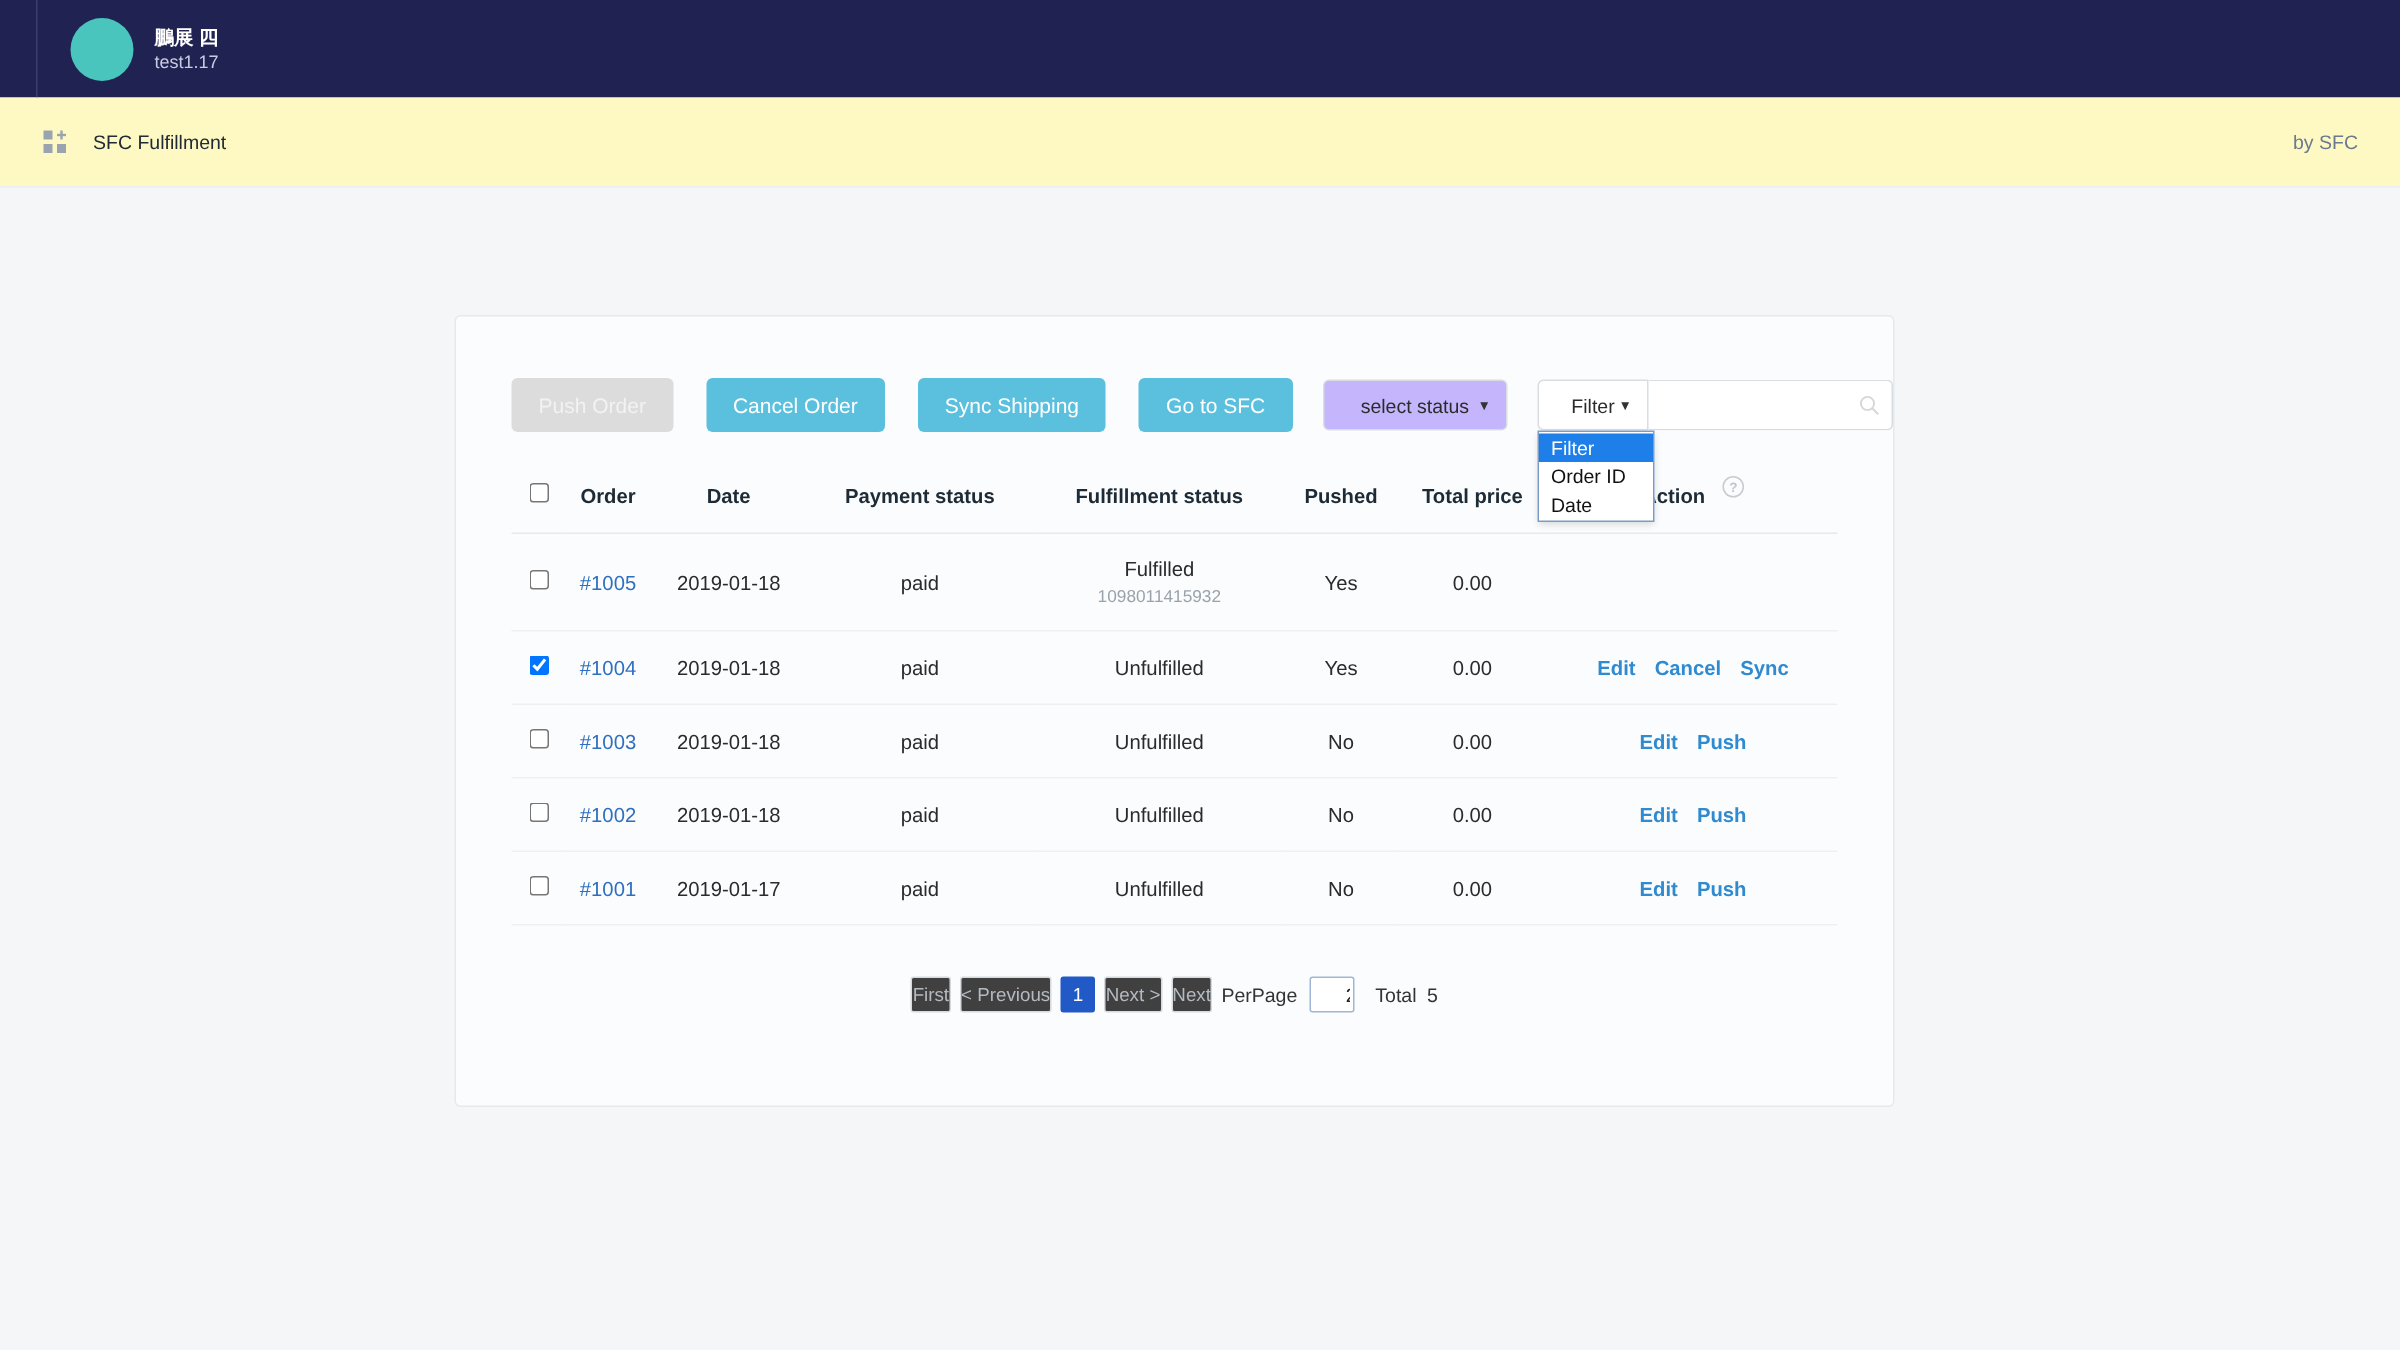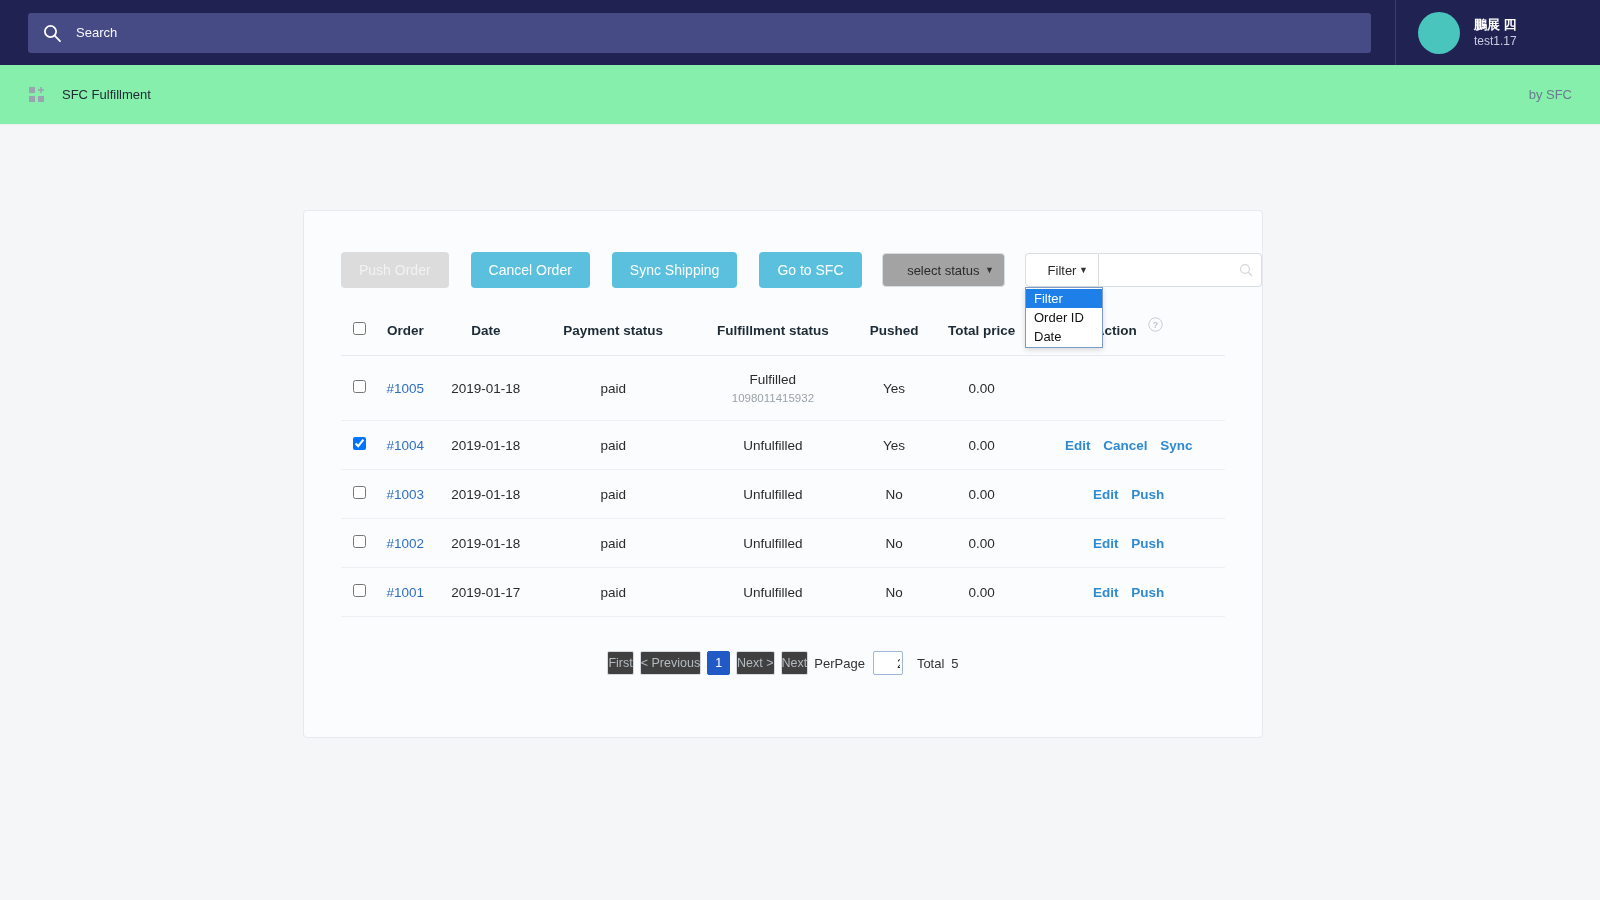--- a/index.html
+++ b/index.html
@@ -55,21 +55,21 @@
     background: #49c5be;
     flex: none;
   }
   .user-text { margin-left: 14px; line-height: 1.35; }
   .user-name { color: #ffffff; font-size: 13px; font-weight: bold; }
   .user-sub { color: #c9cbe0; font-size: 12px; }
 
   
   .subbar {
     height: 60px;
-    background: #86efac;
+    background: #fef9c3;
     border-bottom: 1px solid #eceef1;
     display: flex;
     align-items: center;
     padding: 0 28px;
     position: relative;
   }
   .app-icon { width: 18px; height: 18px; flex: none; }
   .app-title {
     margin-left: 16px;
     font-size: 13px;
@@ -114,21 +114,21 @@
     white-space: nowrap;
   }
   .btn-primary { background: #5bc0de; }
   .btn-disabled { background: #dcdcdc; color: #f2f2f2; cursor: default; }
   .btn + .btn { margin-left: 22px; }
 
   .select-status {
     margin-left: 20px;
     width: 126px;
     height: 34px;
-    background: #a3a3a3;
+    background: #c4b5fd;
     border: 1px solid #d9dde2;
     border-radius: 4px;
     display: flex;
     align-items: center;
     justify-content: center;
     font-size: 13px;
     color: #2b2b2b;
     position: relative;
     cursor: pointer;
   }
@@ -274,29 +274,20 @@
     background: #fff;
     padding-left: 23px;
   }
   .pg-total-label { margin-right: 7px; }
   .pg-total-val { font-weight: normal; }
 </style>
 </head>
 <body>
 
 <div class="topbar">
-  <div class="search-wrap">
-    <span class="search-icon">
-      <svg width="20" height="20" viewBox="0 0 20 20">
-        <circle cx="8.5" cy="8.5" r="5.6" fill="none" stroke="#ffffff" stroke-width="1.8"></circle>
-        <line x1="12.7" y1="12.7" x2="18" y2="18.2" stroke="#ffffff" stroke-width="1.8" stroke-linecap="round"></line>
-      </svg>
-    </span>
-    <span class="search-placeholder">Search</span>
-  </div>
   <div class="user-sep"></div>
   <div class="user-box">
     <div class="avatar"></div>
     <div class="user-text">
       <div class="user-name">鵬展 四</div>
       <div class="user-sub">test1.17</div>
     </div>
   </div>
 </div>
 

